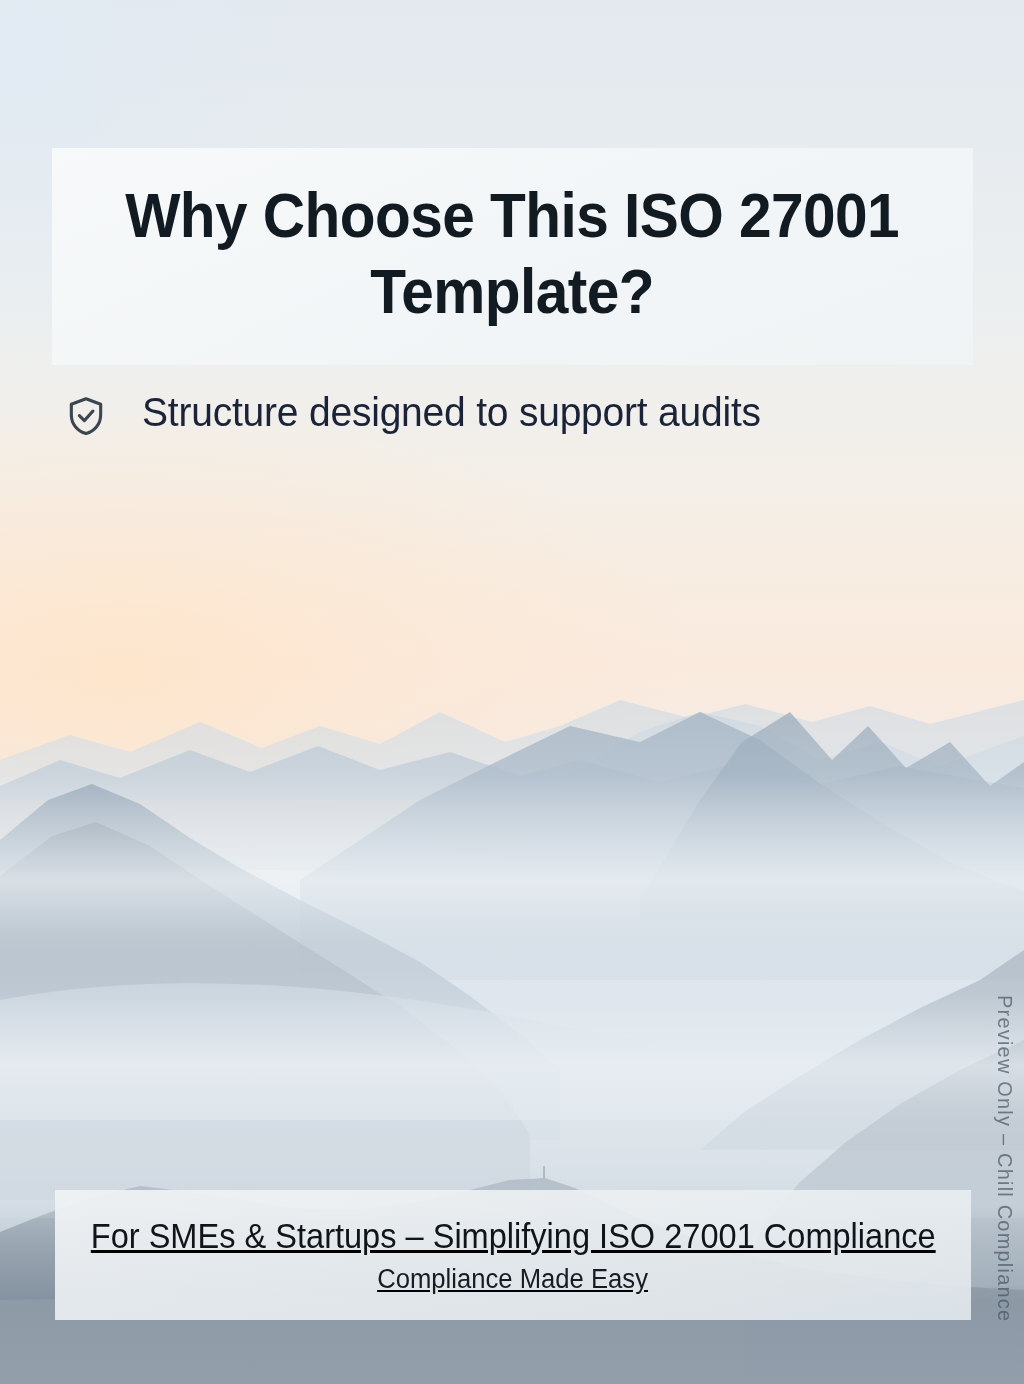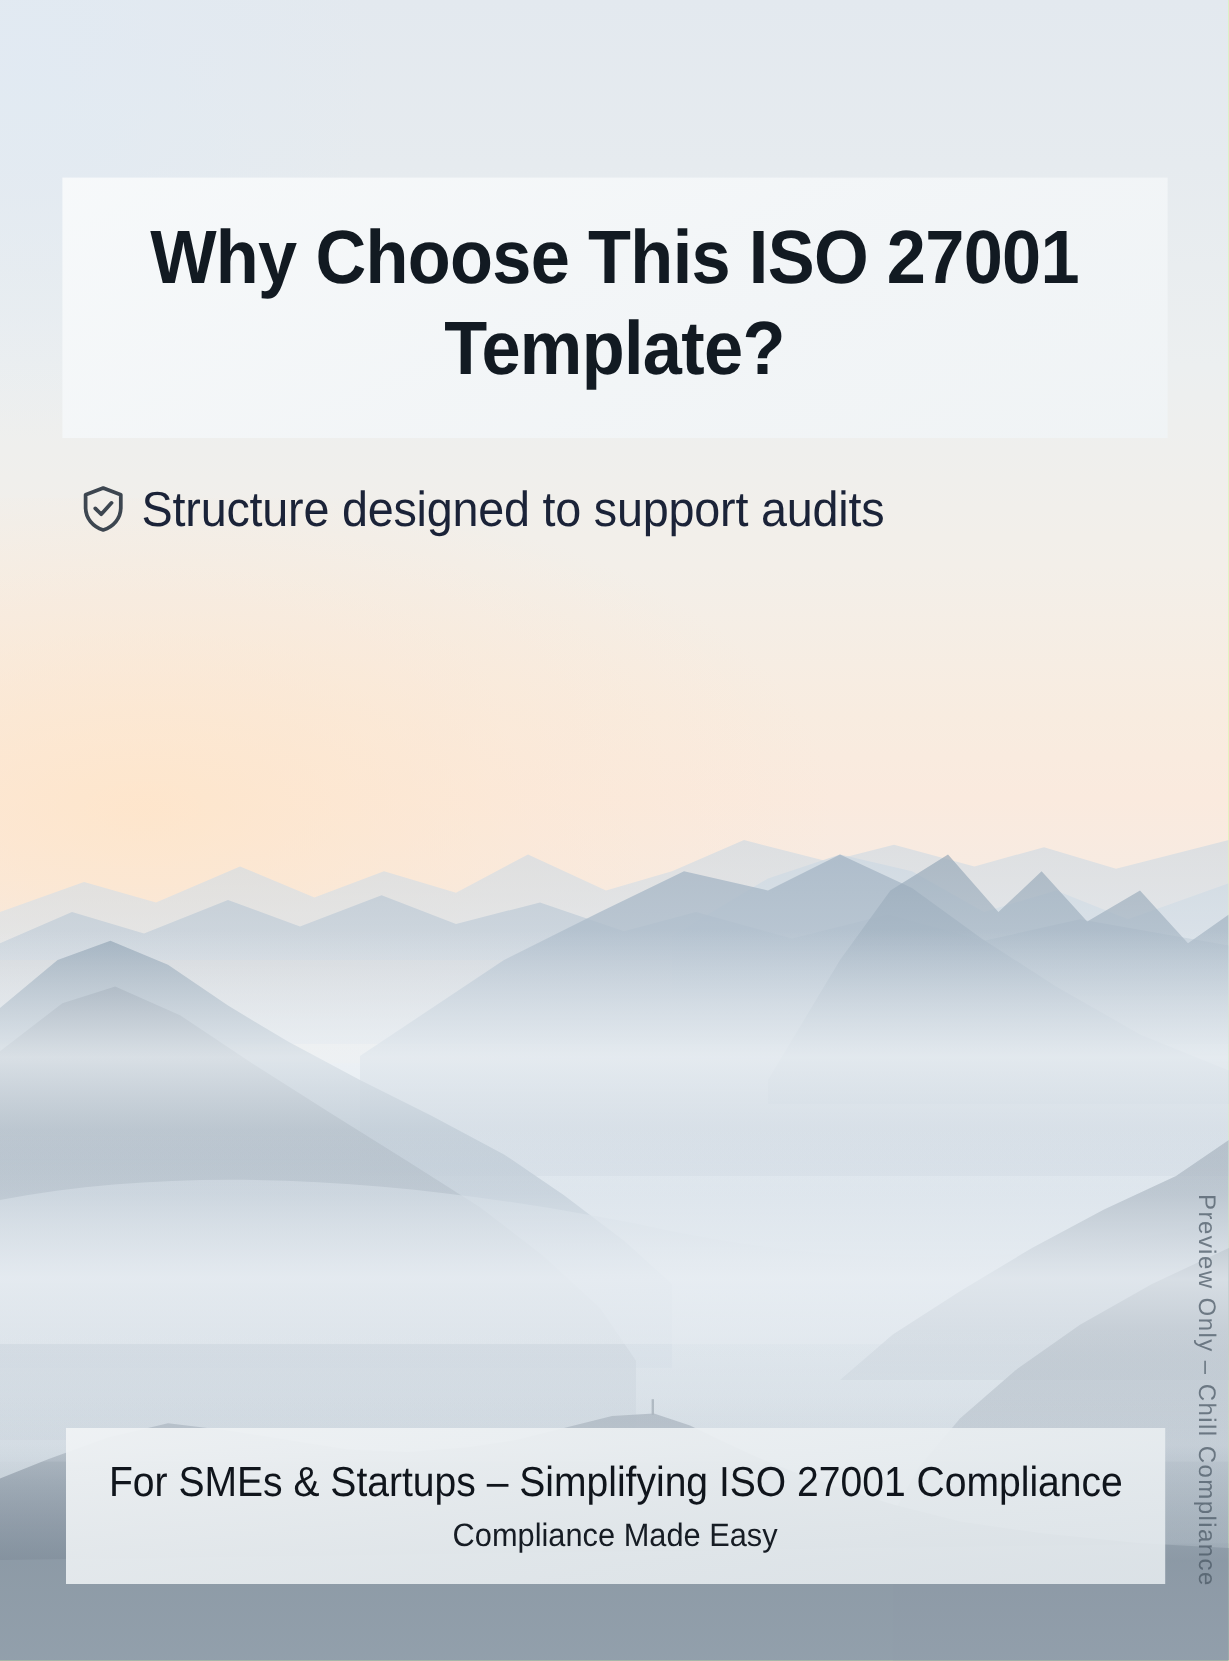--- a/index.html
+++ b/index.html
@@ -10,21 +10,21 @@
   body {
     font-family: "Liberation Sans", sans-serif;
   }
 
   
   .poster {
     position: relative;
     width: 1024px;
     height: 1384px;
     overflow: hidden;
-    background: #bef264;
+    background: #fca5a5;
   }
 
   
   .sky {
     position: absolute;
     inset: 0;
     background:
       linear-gradient(180deg,
         #e3e9ef 0%,
         #e6ebef 10%,
@@ -147,23 +147,23 @@
 
   
   .features {
     position: absolute;
     left: 62px;
     top: 392px;
     width: 900px;
   }
   .feature-row {
     display: flex;
-    align-items: center;
+    align-items: flex-start;
     height: 64px;
-    gap: 8px;
+    gap: 32px;
   }
   .feature-icon {
     width: 48px;
     min-width: 48px;
     height: 48px;
     display: flex;
     align-items: center;
     justify-content: center;
   }
   .feature-icon svg {
@@ -190,20 +190,21 @@
     background: linear-gradient(170deg,
         rgba(240,243,245,0.93) 0%,
         rgba(232,237,240,0.91) 60%,
         rgba(227,233,237,0.90) 100%);
     display: flex;
     flex-direction: column;
     align-items: center;
     justify-content: center;
     box-sizing: border-box;
     padding: 8px 24px;
+    text-decoration: underline;
   }
   .footer-primary {
     font-family: "Liberation Sans", sans-serif;
     font-size: 35px;
     line-height: 1.18;
     color: #10151c;
     text-align: center;
     transform: scaleX(0.93);
     transform-origin: center;
     white-space: nowrap;

